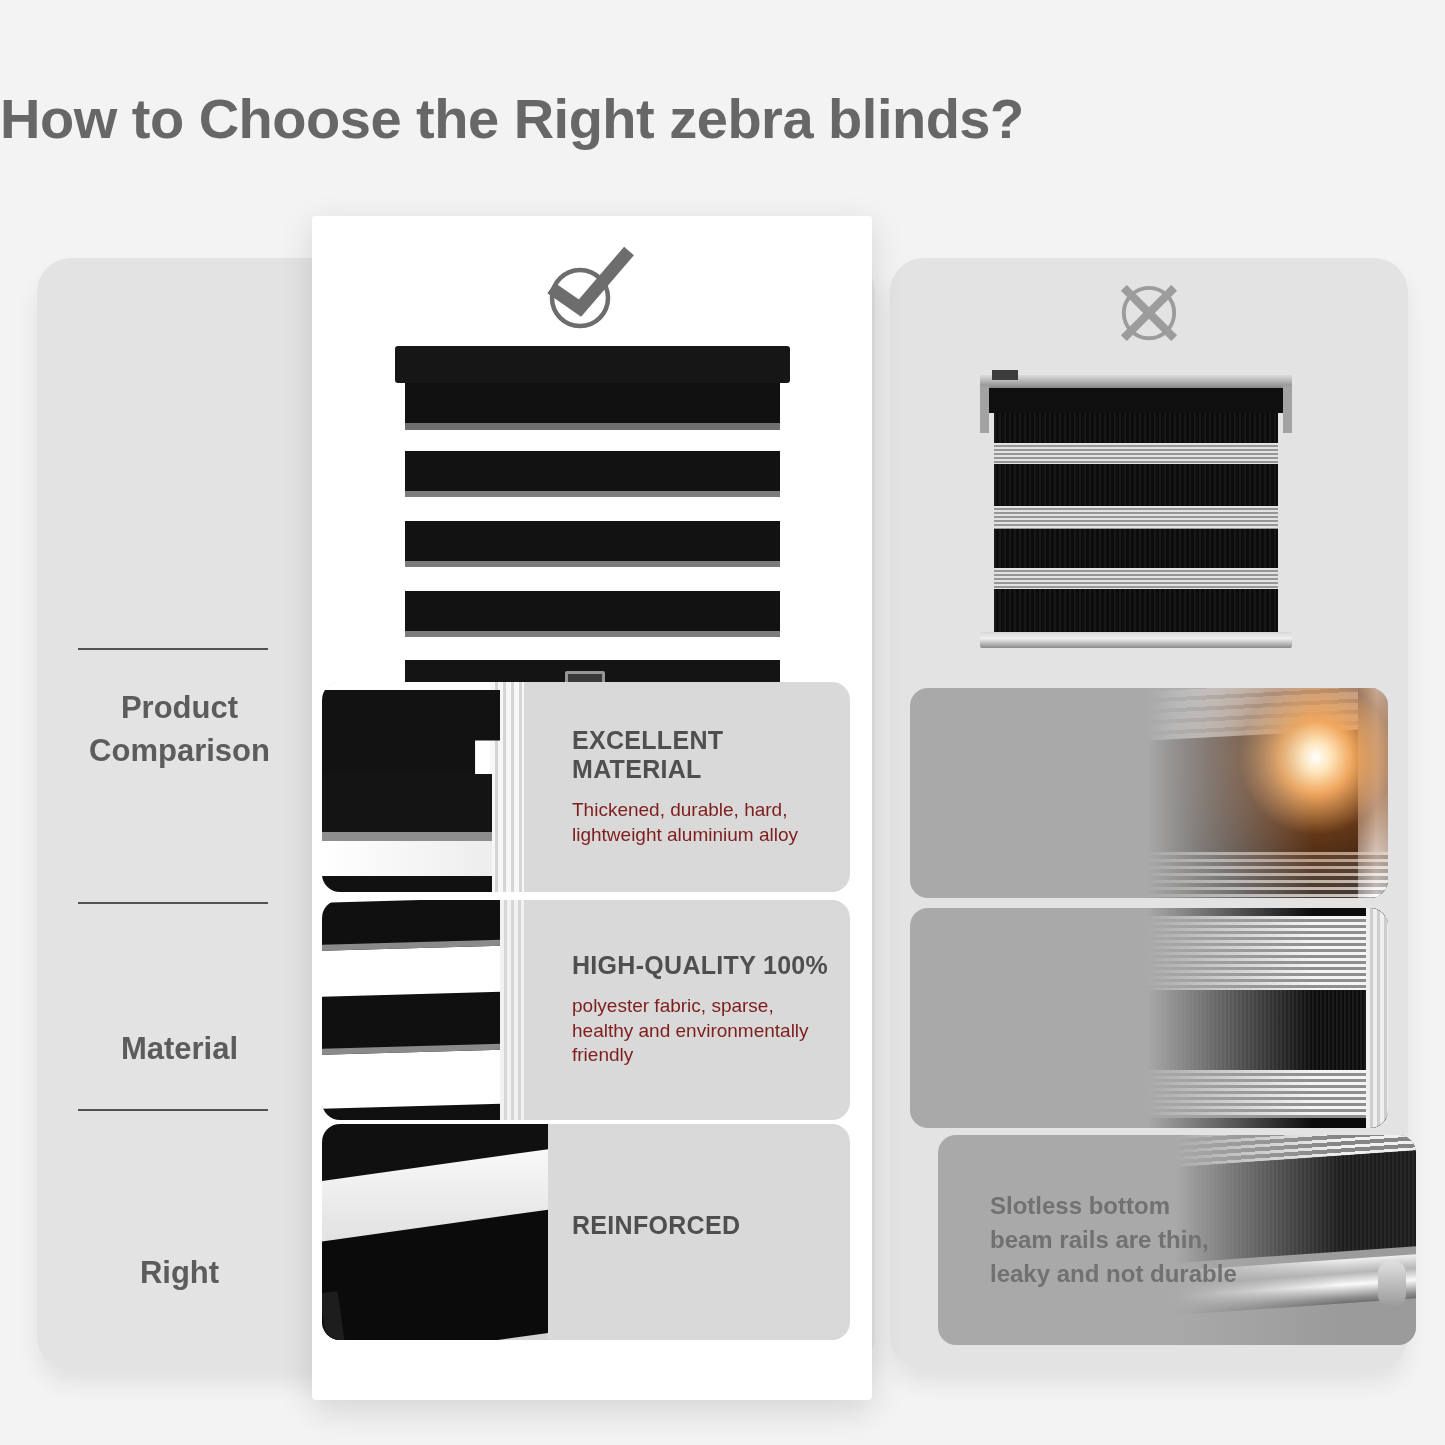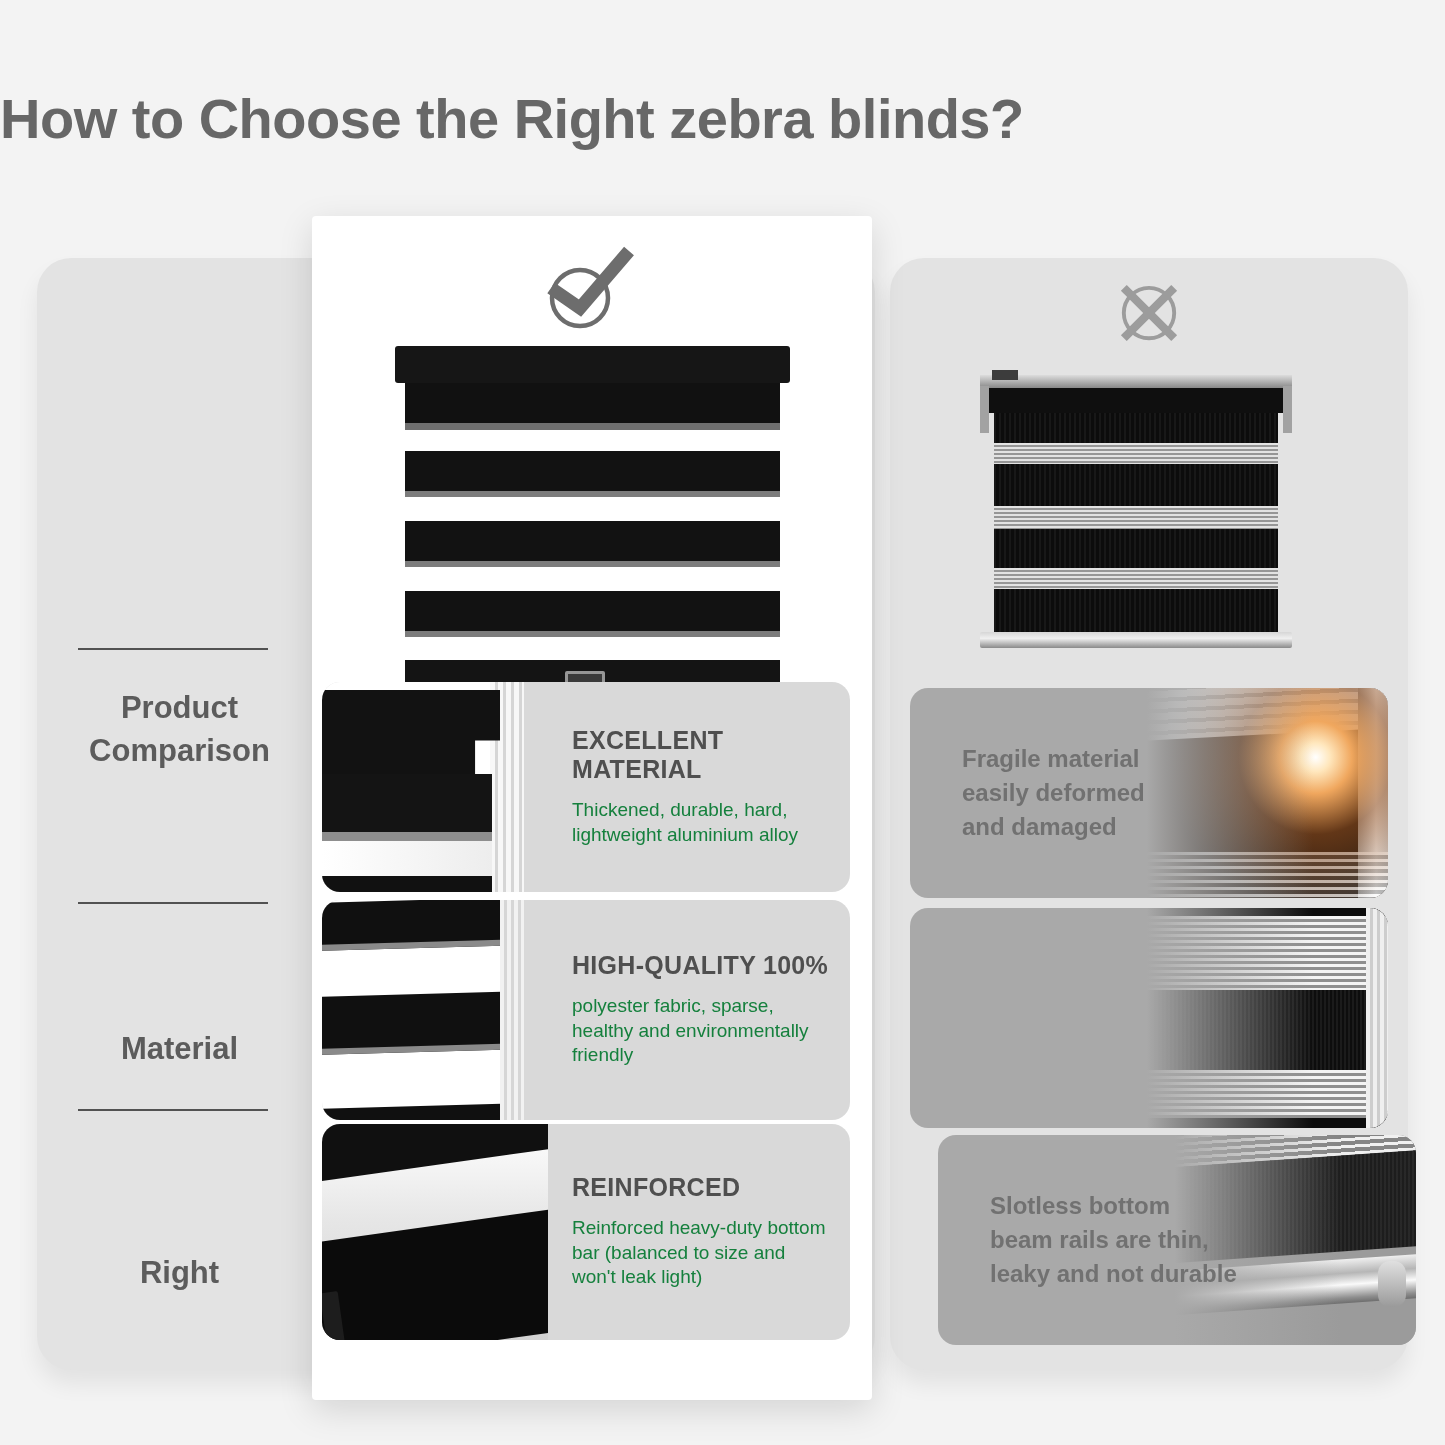--- a/index.html
+++ b/index.html
@@ -90,21 +90,21 @@
   .rec-fabric{top:684px;height:220px;}
   .rec-beam{top:908px;height:216px;}
   .rec-text{
     left:250px;right:16px;top:50%;transform:translateY(-50%);
   }
   .rec-heading{
     font-size:25px;font-weight:700;color:#4f4f4f;letter-spacing:0.3px;
     margin:0 0 14px 0;
   }
   .rec-body{
-    font-size:19px;color:#15803d;line-height:1.3;margin:0;
+    font-size:19px;color:#7f1d1d;line-height:1.3;margin:0;
   }
 
   
   .photo{left:0;top:0;height:100%;overflow:hidden;}
   .photo-material{width:202px;background:#ffffff;}
   .pm-frame{right:0;top:0;width:34px;height:100%;
     background:repeating-linear-gradient(90deg,#f7f7f7 0 5px,#d5d5d5 5px 8px);}
   .pm-header{left:0;top:8px;width:178px;height:84px;background:#121212;
     clip-path:polygon(0 0,100% 0,100% 60%,86% 60%,86% 100%,0 100%);}
   .pm-panel{left:0;top:92px;width:170px;height:58px;background:#141414;border-bottom:9px solid #8e8e8e;}
@@ -226,23 +226,20 @@
   </div>
 
   <div class="abs con-row con-material">
     <div class="abs con-photo cphoto-material">
       <div class="abs cm-top-frame"></div>
       <div class="abs cm-right-frame"></div>
       <div class="abs cm-sheer-bottom"></div>
       <div class="abs cm-sun"></div>
       <div class="abs con-fade"></div>
     </div>
-    <div class="abs con-text prel">Fragile material
-easily deformed
-and damaged</div>
   </div>
 
   <div class="abs con-row con-fabric">
     <div class="abs con-photo cphoto-fabric">
       <div class="abs cf-top-strip"></div>
       <div class="abs cf-sheer-top"></div>
       <div class="abs cf-black-mid"></div>
       <div class="abs cf-sheer-bot"></div>
       <div class="abs cf-black-bot"></div>
       <div class="abs cf-right-frame"></div>
@@ -317,18 +314,15 @@
     <div class="abs photo photo-beam">
       <div class="abs pb-rot">
         <div class="abs pb-top"></div>
         <div class="abs pb-bar"></div>
       </div>
       <div class="abs pb-cap"></div>
 
     </div>
     <div class="abs rec-text">
       <p class="rec-heading">REINFORCED</p>
-      <p class="rec-body prel">Reinforced heavy-duty bottom
-bar (balanced to size and
-won't leak light)</p>
     </div>
   </div>
 </div>
 
 </body></html>

